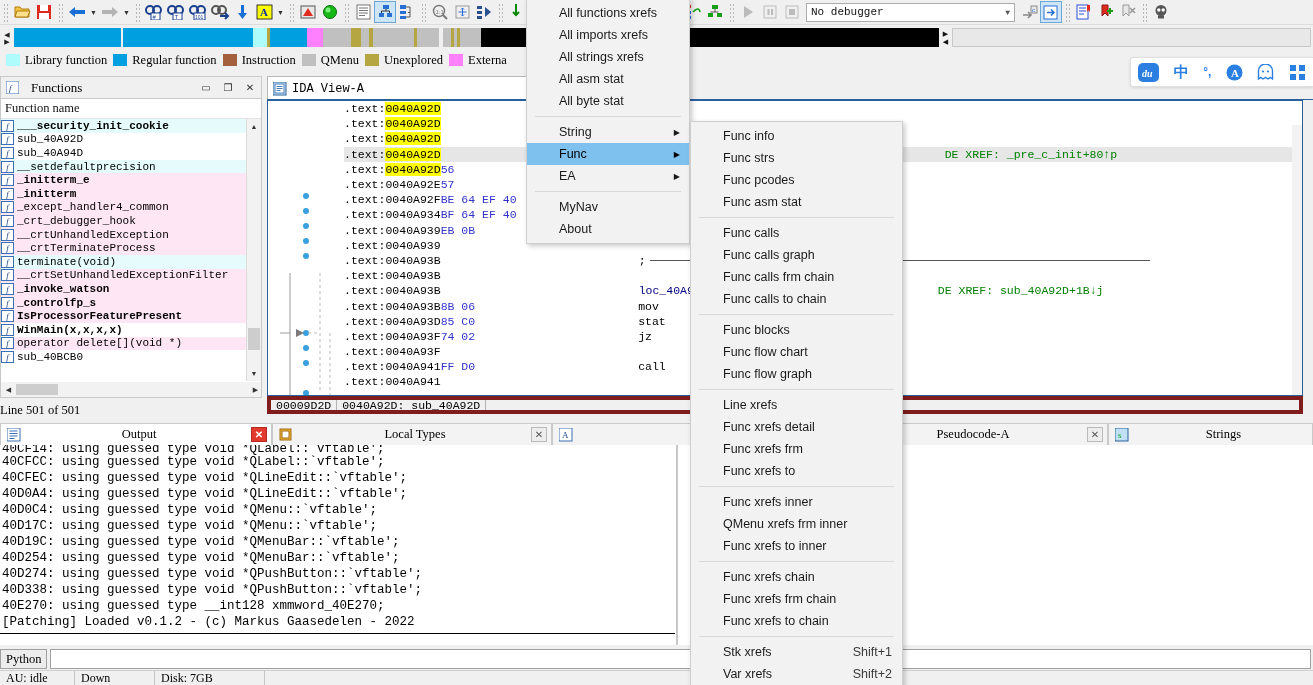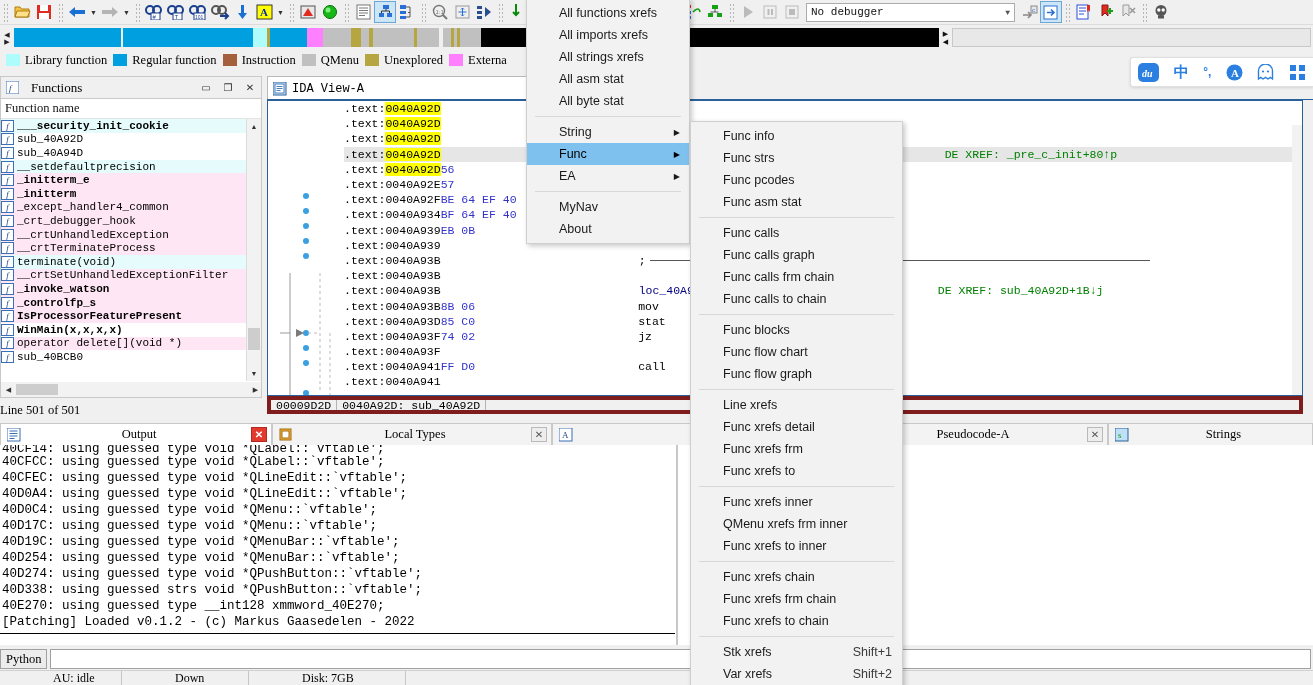--- a/index.html
+++ b/index.html
@@ -162,21 +162,21 @@
   .py-btn { height: 20px; border: 1px solid #a0a0a0; background: #ececec;
     padding: 0 5px; display: flex; align-items: center;
     font-family: "Liberation Serif", serif; font-size: 12.5px; }
   .py-input { flex: 1; height: 20px; border: 1px solid #a0a0a0; background: #fff;
     margin-left: 3px; margin-right: 2px; font-family: "Liberation Mono", monospace;
     font-size: 12px; padding-left: 3px; }
   .statusbar { position: absolute; left: 0; top: 670px; width: 1313px; height: 15px;
     background: #f0f0f0; border-top: 1px solid #d0d0d0; display: flex; align-items: center;
     font-family: "Liberation Serif", serif; font-size: 12px; color: #000; }
   .statusbar .scell { padding: 0 6px; border-right: 1px solid #c5c5c5; height: 15px;
-    display: flex; align-items: center; margin-left: 47px; }
+    display: flex; align-items: center; }
 
   
   .menu {
     position: absolute; background: #f2f2f2; border: 1px solid #cfcfcf;
     box-shadow: 2px 2px 5px rgba(0,0,0,.22);
     font-family: "Liberation Sans", sans-serif; font-size: 12.5px; color: #1a1a1a;
     padding: 3px 0;
   }
   .mi { height: 22px; display: flex; align-items: center; padding: 0 10px 0 32px;
     position: relative; white-space: nowrap; }
@@ -898,21 +898,21 @@
     <div id="out-lines">
         <div class="out-line" style="height: 13px; margin-top: -3px;">40CF14: using guessed type void *QLabel::`vftable';</div>
         <div class="out-line">40CFCC: using guessed type void *QLabel::`vftable';</div>
         <div class="out-line">40CFEC: using guessed type void *QLineEdit::`vftable';</div>
         <div class="out-line">40D0A4: using guessed type void *QLineEdit::`vftable';</div>
         <div class="out-line">40D0C4: using guessed type void *QMenu::`vftable';</div>
         <div class="out-line">40D17C: using guessed type void *QMenu::`vftable';</div>
         <div class="out-line">40D19C: using guessed type void *QMenuBar::`vftable';</div>
         <div class="out-line">40D254: using guessed type void *QMenuBar::`vftable';</div>
         <div class="out-line">40D274: using guessed type void *QPushButton::`vftable';</div>
-        <div class="out-line">40D338: using guessed strs void *QPushButton::`vftable';</div>
+        <div class="out-line">40D338: using guessed type void *QPushButton::`vftable';</div>
         <div class="out-line">40E270: using guessed type __int128 xmmword_40E270;</div>
         <div class="out-line">[Patching] Loaded v0.1.2 - (c) Markus Gaasedelen - 2022</div>
       </div>
     <div class="out-rule"></div>
     <div class="out-right-edge"></div>
   </div>
 
   <div class="pybar">
     <div class="py-btn">Python</div>
     <input class="py-input" value="" style="">

